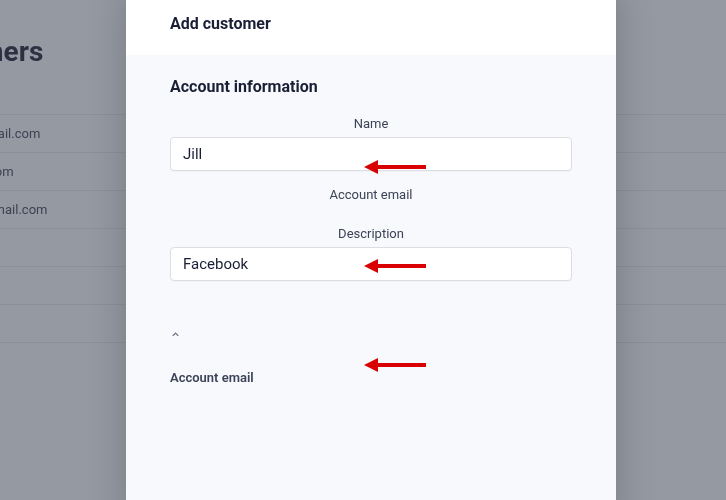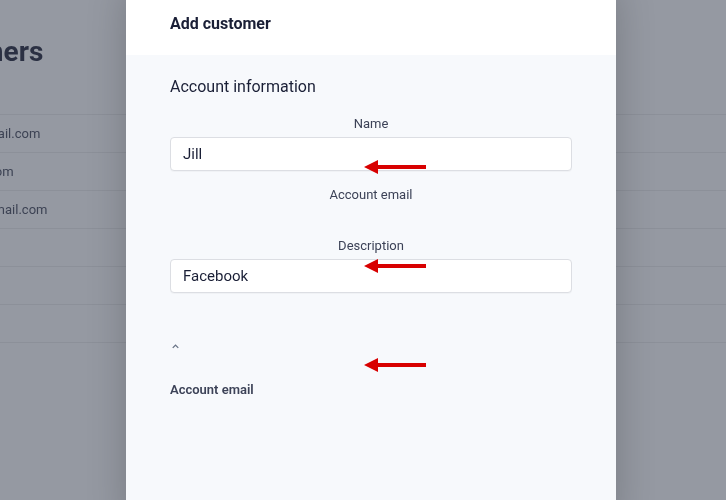--- a/index.html
+++ b/index.html
@@ -14,21 +14,21 @@
     .bg-email { width:2450px; padding-left:2135px; }
     .bg-desc { width:230px; font-size:13px; }
     .bg-dash { width:40px; color:#a3acb9; }
     .overlay { position:absolute; left:0; top:0; width:726px; height:500px; background:rgba(60,66,80,0.5); }
     .modal { position:absolute; left:126px; top:-22px; width:490px; height:540px; background:#fff; border-radius:6px; box-shadow:0 10px 40px rgba(0,0,0,.2); overflow:hidden; }
     .modal-title { font-size:16px; font-weight:700; color:#1a1f36; padding:36px 44px 22px 44px; }
     .modal-scroll { height:458px; overflow-y:scroll; background:#f7f9fc; padding:0 0 30px 0; }
     .modal-scroll::-webkit-scrollbar { width:17px; }
     .modal-scroll::-webkit-scrollbar-track { background:#f1f1f1; }
     .modal-scroll::-webkit-scrollbar-thumb { background:#c1c1c1; }
-    .sect-head { font-size:16px; font-weight:400; color:#1a1f36; padding:22px 44px 12px 44px; display:flex; align-items:center; gap:6px; }
+    .sect-head { font-size:16px; font-weight:700; color:#1a1f36; padding:22px 44px 12px 44px; display:flex; align-items:center; gap:6px; }
     .field { padding:8px 44px; }
     .field-label { font-size:13px; font-weight:400; color:#3c4257; margin-bottom:6px; display:block;text-align:center; }
     .input { width:100%; height:34px; padding:0 12px; border:1px solid #dcdee3; border-radius:4px; font-size:15px; background:#fff; color:#1a1f36; box-shadow:0 1px 1px rgba(0,0,0,.03); }
     .sub-label { font-size:13px; font-weight:600; color:#3c4257; padding:18px 44px 4px 44px; }
     .arrow { position:absolute; z-index:100; display:flex; align-items:center; pointer-events:none; }
     .arrow-head { width:0; height:0; border-top:7px solid transparent; border-bottom:7px solid transparent; border-right:14px solid #d80000; }
     .arrow-line { height:4px; background:#d80000; width:48px; }
     .chev { display:inline-block; }
   </style>
 </head>
@@ -89,21 +89,21 @@
 
     <div class="field">
       <label class="field-label">Name</label>
       <input class="input" type="text" value="Jill" style="">
     </div>
 
     <div class="field" style="margin-top:0;">
       <label class="field-label">Account email</label>
     </div>
 
-    <div class="field" style="margin-top:14px;">
+    <div class="field" style="margin-top:2px;">
       <label class="field-label">Description</label>
       <input class="input" type="text" value="Facebook" style="">
     </div>
 
     <div class="sect-head" style="margin-top:18px;">
       <svg class="chev" width="11" height="11" viewBox="0 0 24 24" fill="none" stroke="#697386" stroke-width="3">
           <polyline points="6 15 12 9 18 15"></polyline>
         </svg>
     </div>
 

